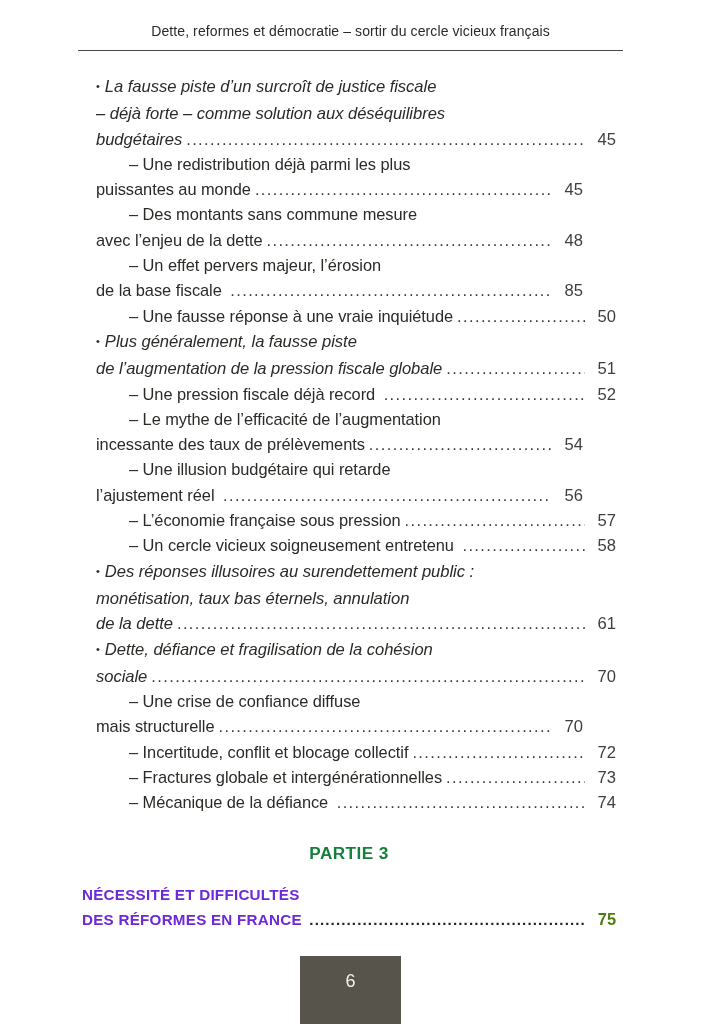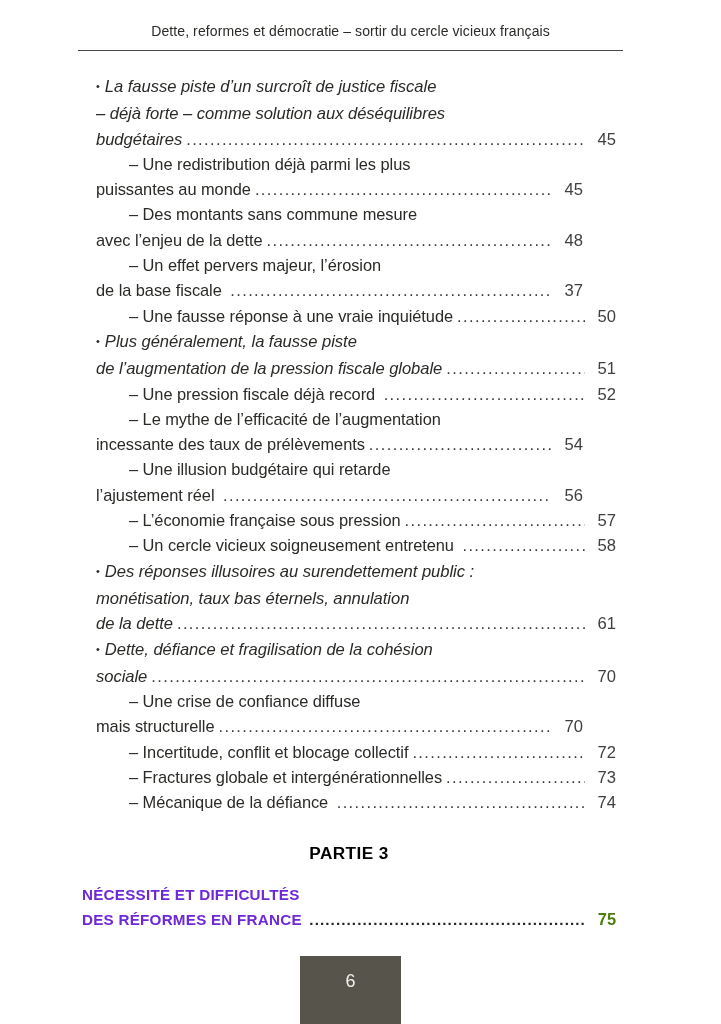--- a/index.html
+++ b/index.html
@@ -130,21 +130,21 @@
     left: 82px;
     top: 840px;
     width: 534px;
   }
   .part-title {
     text-align: center;
     font-weight: bold;
     font-size: 17.2px;
     line-height: 26px;
     letter-spacing: .4px;
-    color: #000000;
+    color: #15803d;
   }
   .part-sub {
     margin-top: 16px;
   }
   .part-sub .line { align-items: baseline; }
   .part-sub .txt {
     font-weight: bold;
     font-size: 15.2px;
     line-height: 25px;
     letter-spacing: .25px;
@@ -240,21 +240,21 @@
       </div>
       <div class="entry lvl2">
         <div class="line nolead">
           <span class="txt">– Un effet pervers majeur, l’érosion</span>
           <span class="leader"></span>
           <span class="pageno">49</span>
         </div>
         <div class="line cont">
           <span class="txt">de la base fiscale </span>
           <span class="leader"></span>
-          <span class="pageno">37</span>
+          <span class="pageno">85</span>
         </div>
       </div>
       <div class="entry lvl2">
         <div class="line">
           <span class="txt">– Une fausse réponse à une vraie inquiétude</span>
           <span class="leader"></span>
           <span class="pageno">50</span>
         </div>
       </div>
       <div class="entry lvl1">

